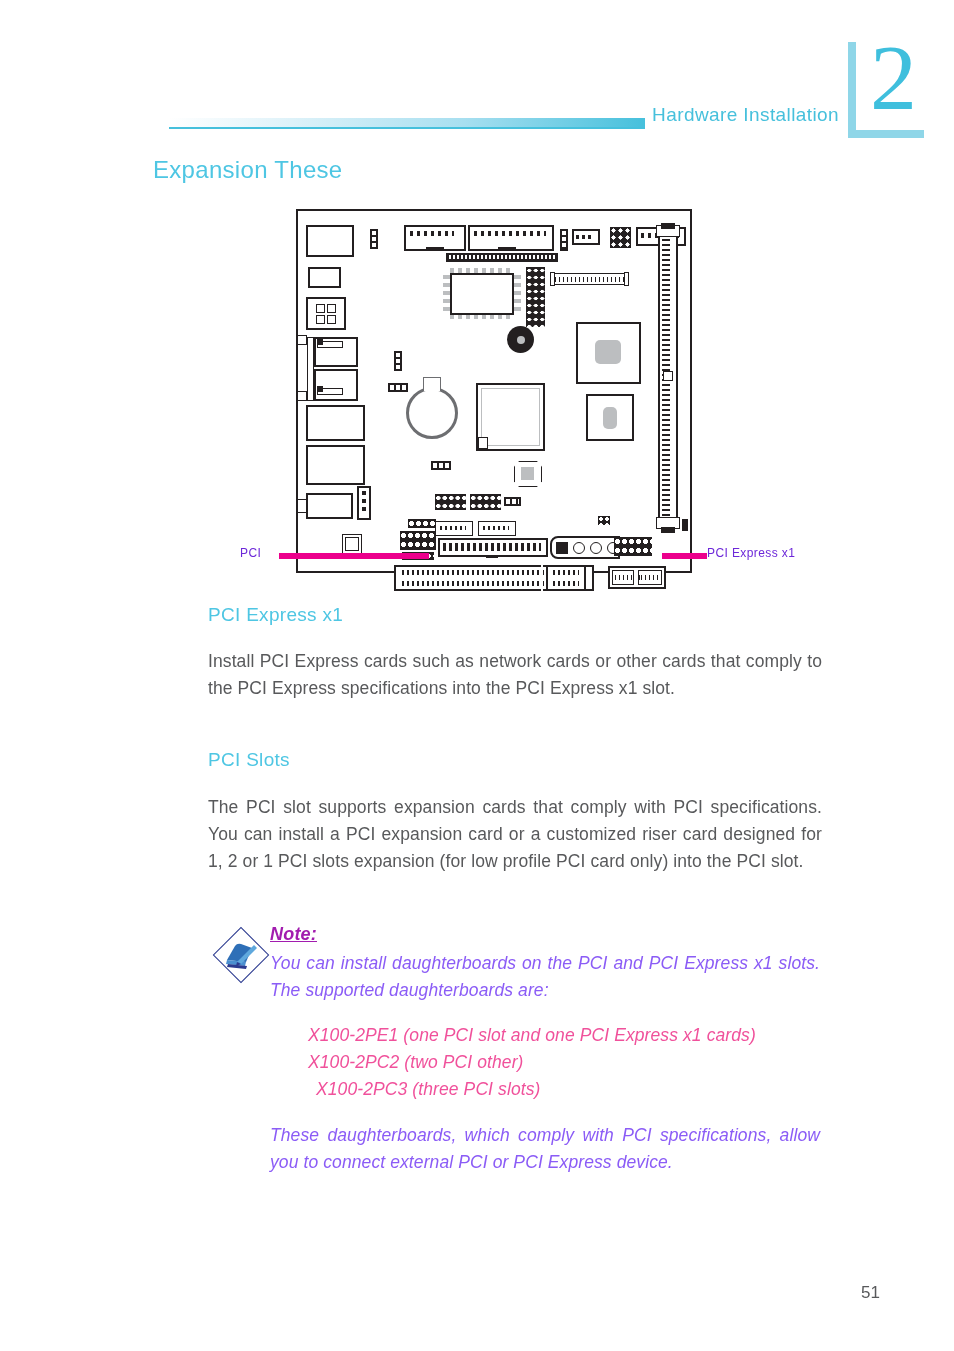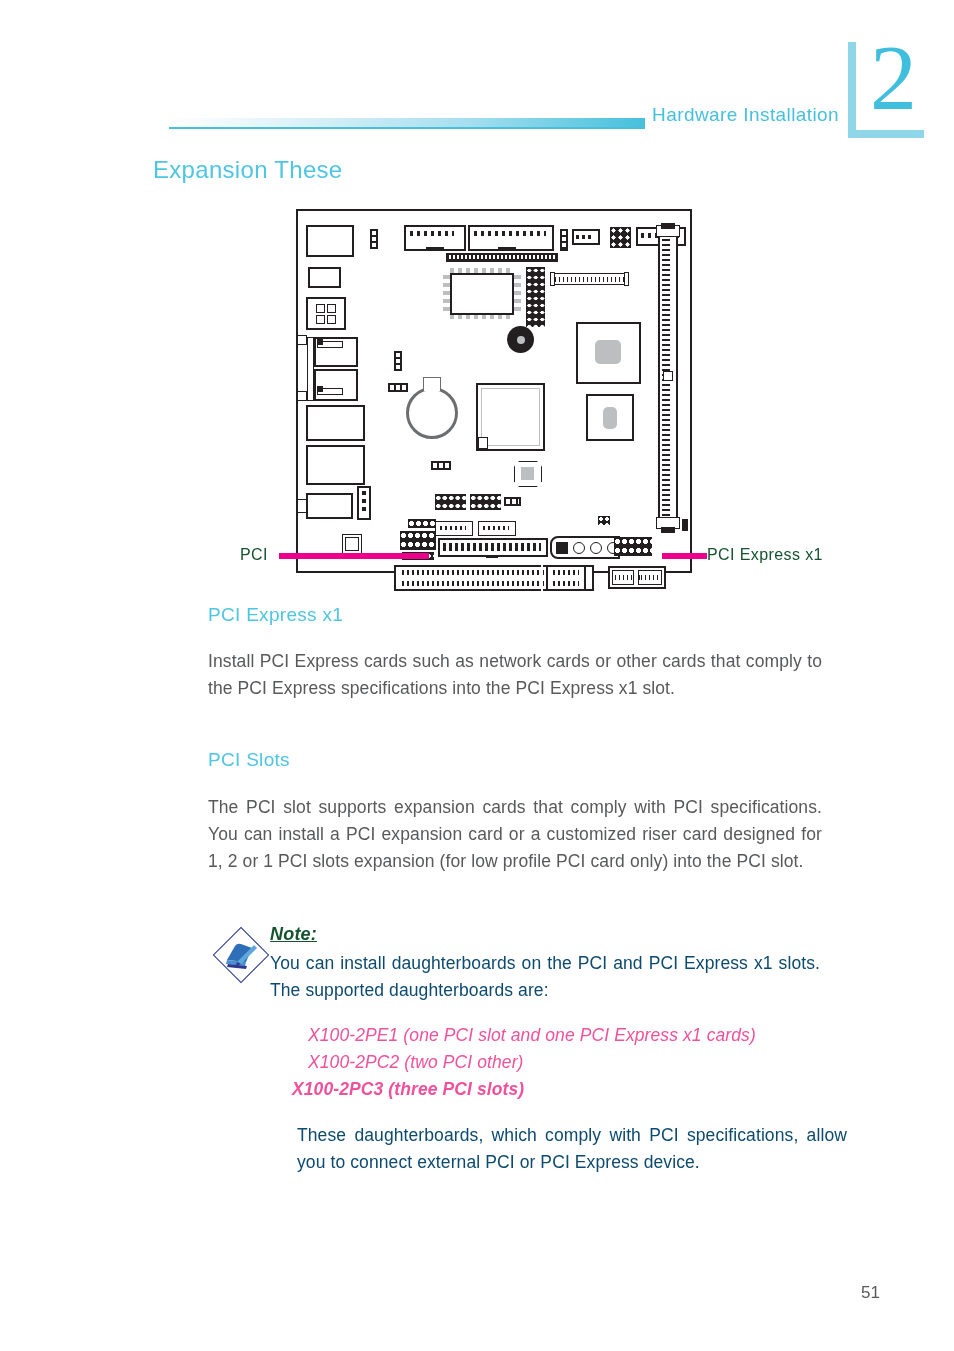--- a/index.html
+++ b/index.html
@@ -109,22 +109,22 @@
     left: 63px;
     top: 4px;
     width: 396px;
     height: 364px;
     border: 2px solid #231f20;
     box-sizing: border-box;
     background: #ffffff;
   }
   .cal-label {
     position: absolute;
-    font-size: 16px;
-    color: #14532d;
+    font-size: 12px;
+    color: #6d28d9;
     letter-spacing: .4px;
     white-space: nowrap;
   }
   .cal-label.left  { left: 7px;  top: 341px; }
   .cal-label.right { left: 474px; top: 341px; }
   .leader {
     position: absolute;
     height: 6px;
     background: #ec008c;
   }
@@ -219,31 +219,32 @@
     width: 38px; height: 38px;
     border: 1.5px solid #2b3a8f;
     transform: rotate(45deg);
     background: #fff;
   }
   .note-head {
     position: absolute;
     left: 270px;
     top: 924px;
     font-size: 18px;
-    color: #14532d;
+    color: #a21caf;
     font-style: italic;
     font-weight: 700;
     text-decoration: underline;
     letter-spacing: .2px;
   }
   .note-body {
     position: absolute;
     font-size: 17.5px;
     line-height: 27px;
-    color: #0c4a6e;
+    color: #8b5cf6;
+    font-style: italic;
     text-align: justify;
     letter-spacing: .1px;
   }
   .note-list {
     position: absolute;
     font-size: 17.5px;
     line-height: 27px;
     color: #f0519b;
     font-style: italic;
     letter-spacing: .1px;
@@ -450,17 +451,17 @@
     <path d="M14 36 L33 38 L32 41 L13 39 Z" fill="#2b3a8f"></path>
     <path d="M24 33 L40 17 L43 20 L27 36 Z" fill="#5fa8dd"></path>
     <path d="M23 34 L27 36 L22 38 Z" fill="#2b3a8f"></path>
   </svg>
 </div>
 <div class="note-head">Note:</div>
 <div class="note-body" style="left:270px;top:950px;width:550px;">You can install daughterboards on the PCI and PCI Express x1 slots. The supported daughterboards are:</div>
 
 <div class="note-list" style="left:308px;top:1022px;">X100-2PE1 (one PCI slot and one PCI Express x1 cards)</div>
 <div class="note-list" style="left:308px;top:1049px;">X100-2PC2 (two PCI other)</div>
-<div class="note-list" style="left:292px;top:1076px;font-weight:bold;">X100-2PC3 (three PCI slots)</div>
-
-<div class="note-body" style="left:270px;top:1122px;width:550px;margin-left:27px;">These daughterboards, which comply with PCI specifications, allow you to connect external PCI or PCI Express device.</div>
+<div class="note-list" style="left:316px;top:1076px;">X100-2PC3 (three PCI slots)</div>
+
+<div class="note-body" style="left:270px;top:1122px;width:550px;">These daughterboards, which comply with PCI specifications, allow you to connect external PCI or PCI Express device.</div>
 
 <div class="pageno">51</div>
 
 </body></html>

